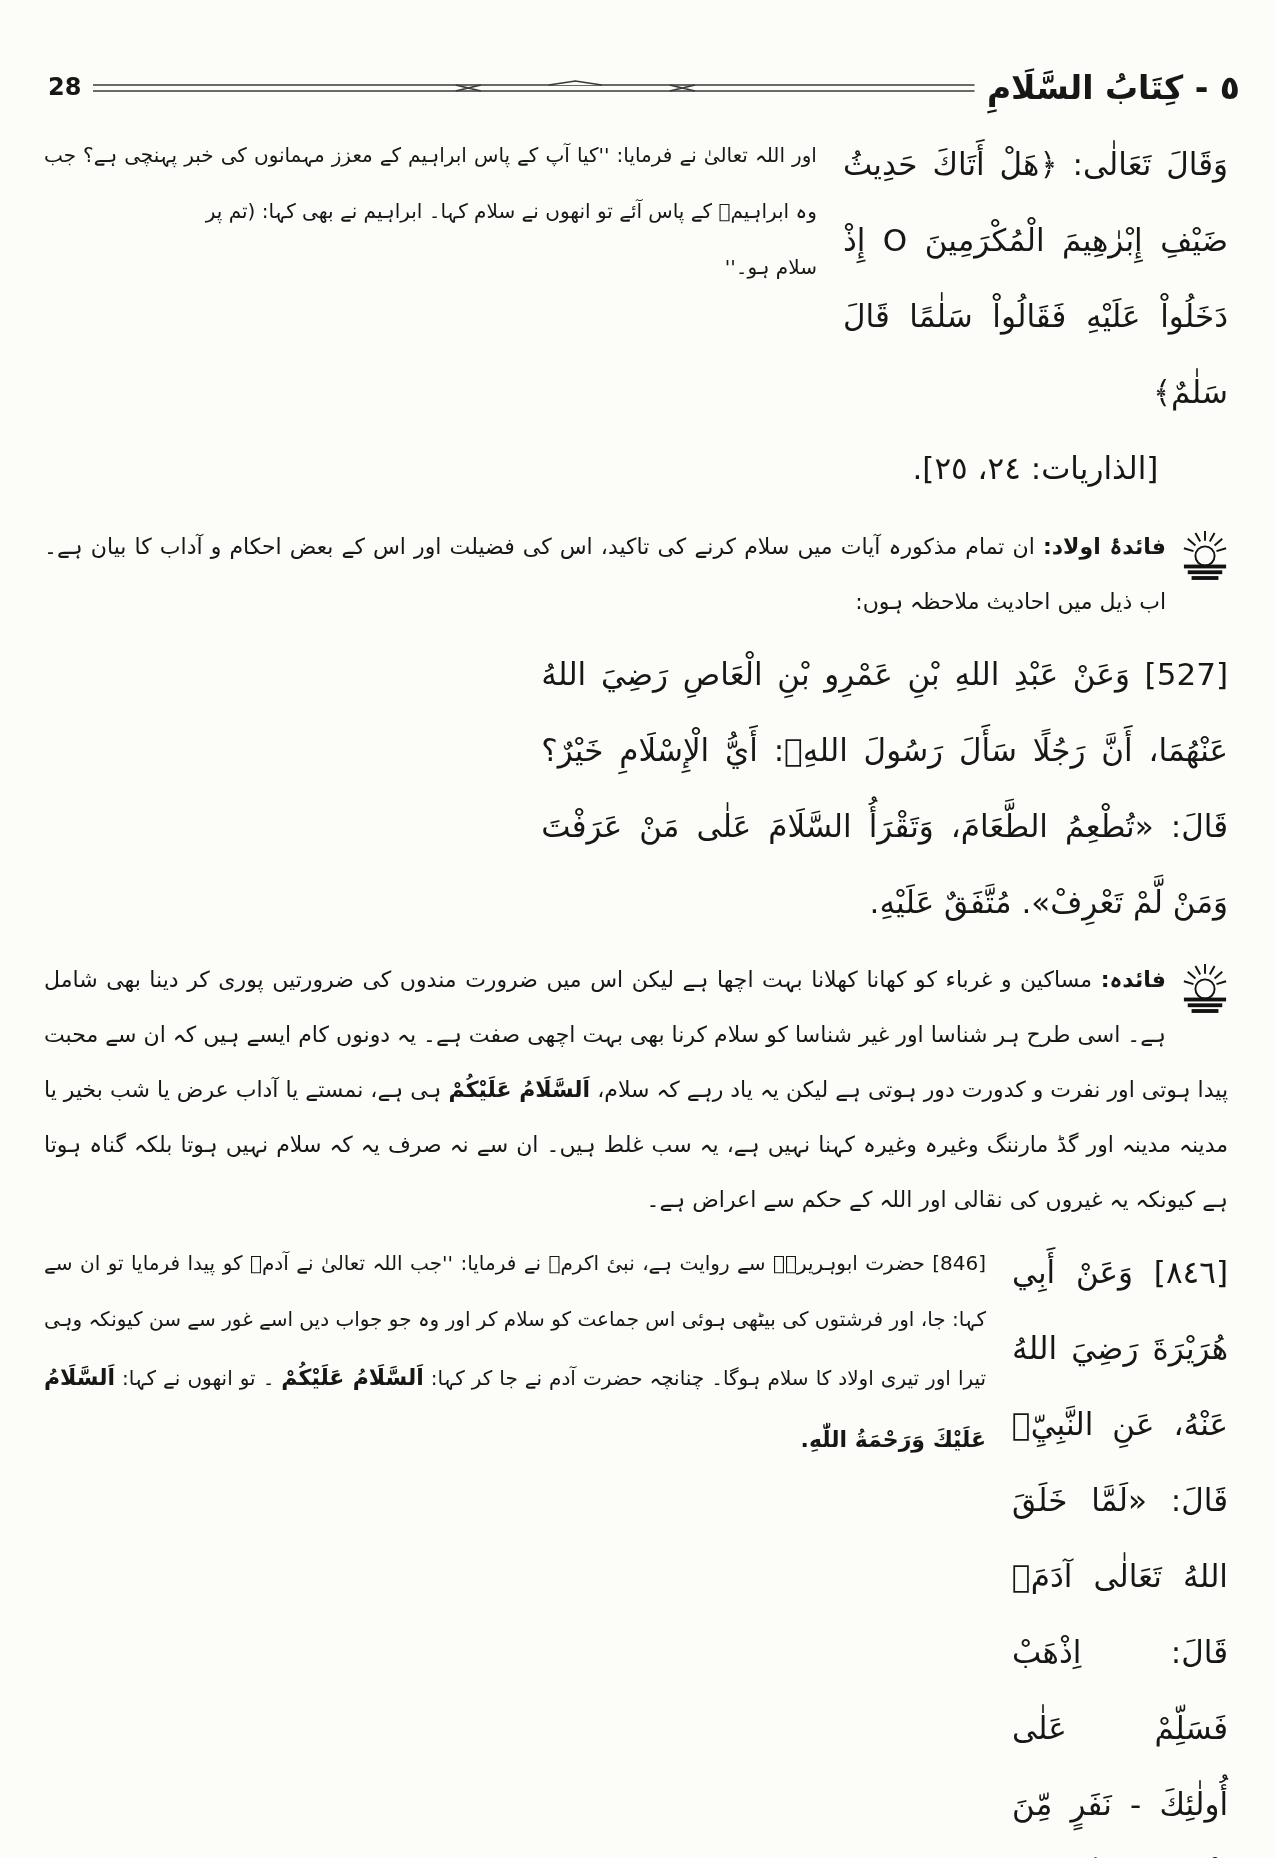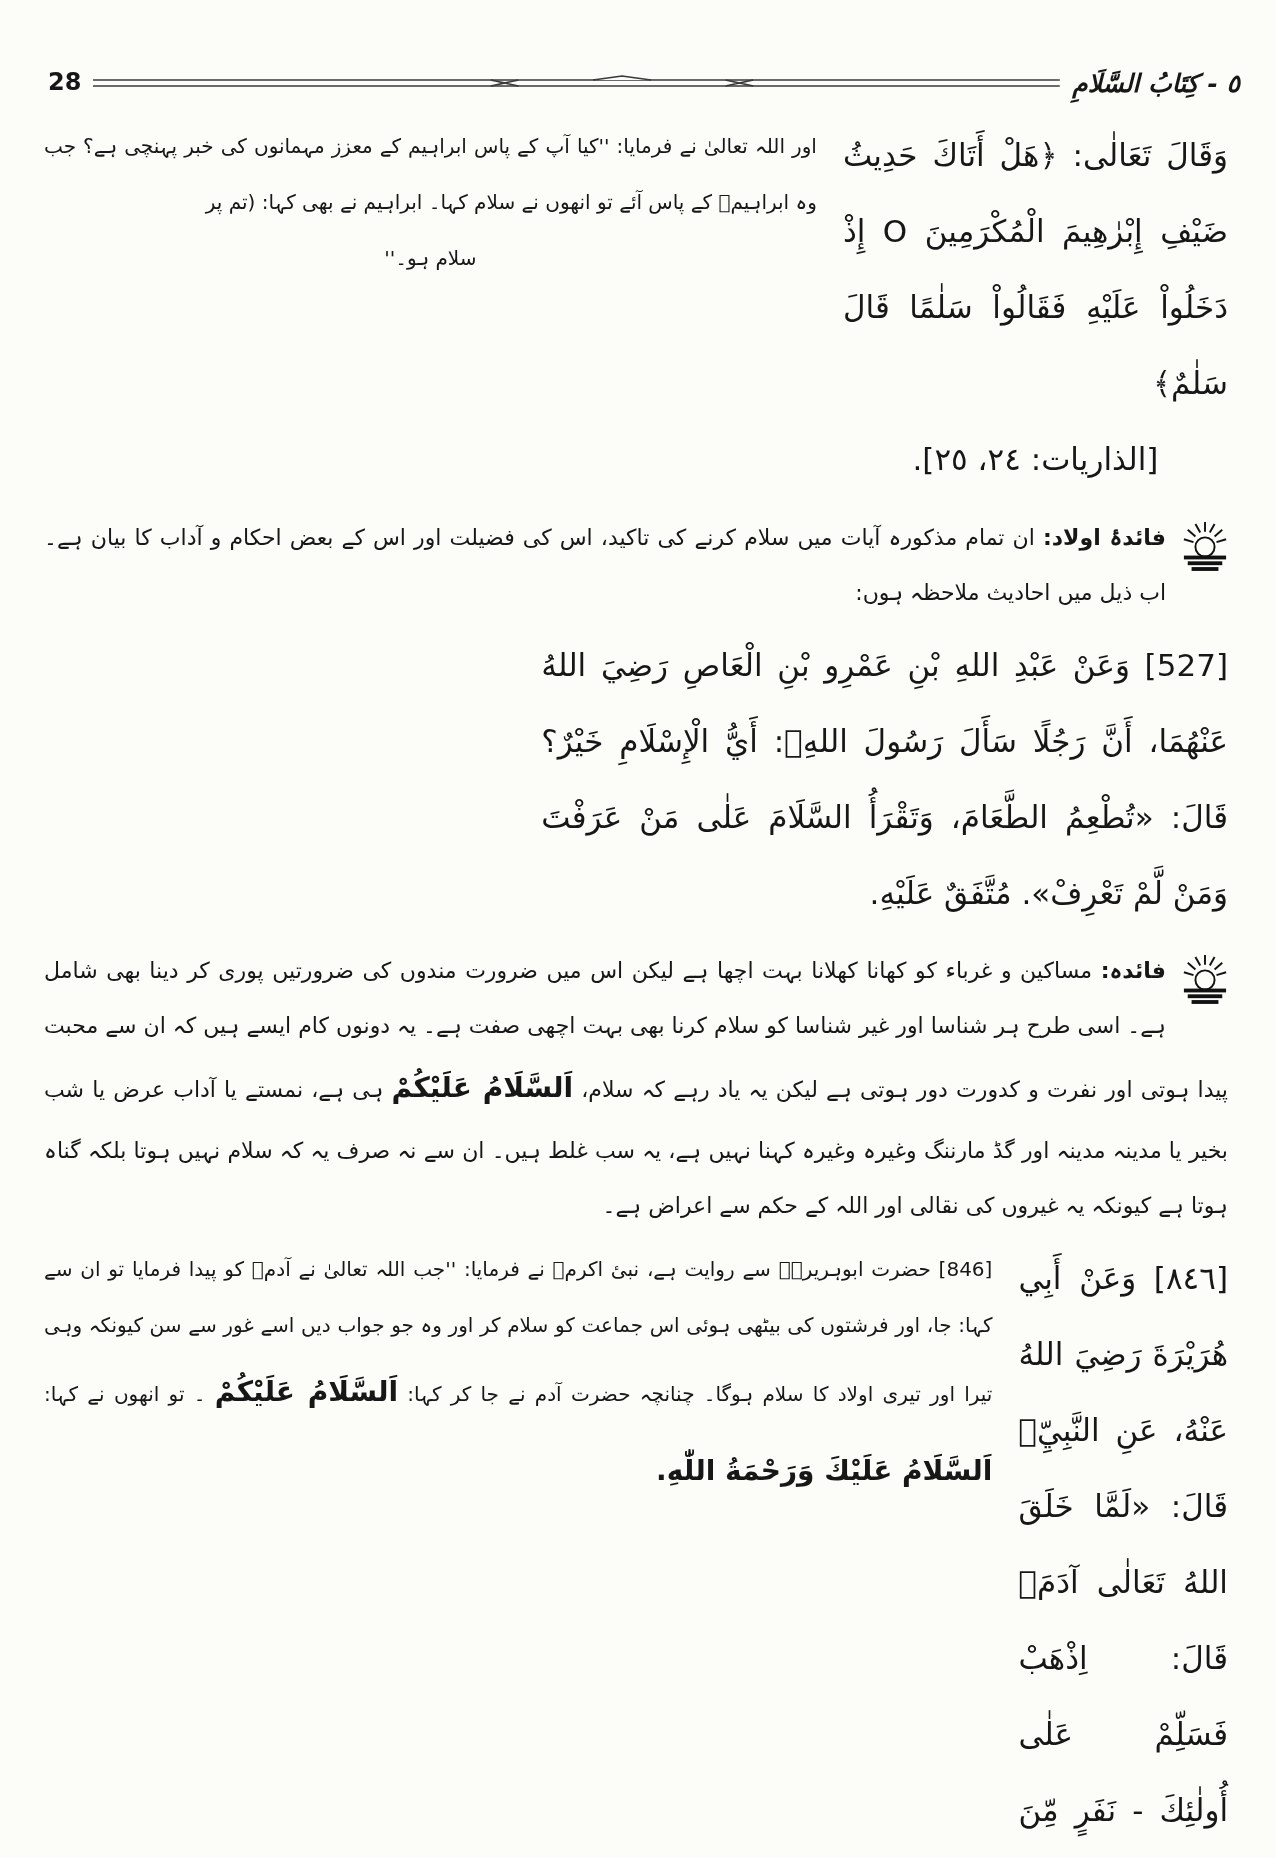--- a/index.html
+++ b/index.html
@@ -10,39 +10,39 @@
     direction: rtl;
     font-family: "DejaVu Sans", sans-serif;
     color: #171717;
     overflow: hidden;
     box-sizing: border-box;
   }
   .page-header {
     padding: 68px 36px 0 48px;
     display: flex; align-items: center; gap: 12px;
   }
-  .chapter-title { font-weight: bold; font-size: 25px; white-space: nowrap; letter-spacing: .5px; font-style: italic; }
+  .chapter-title { font-weight: bold; font-size: 33px; white-space: nowrap; letter-spacing: .5px; }
   .header-rule { flex: 1 1 auto; height: 18px; min-width: 60px; }
   .page-number { font-size: 24px; direction: ltr; padding-bottom: 2px; font-weight: bold; }
 
   .content { padding: 0 48px 0 44px; }
 
   .two-col { display: flex; gap: 26px; }
   .two-col .ar {
     width: 58%; font-size: 31px; line-height: 2.45;
     text-align: justify; text-justify: inter-word;
   }
   .two-col .ur {
     flex: 1 1 auto; font-size: 20px; line-height: 2.8;
     text-align: justify; text-justify: inter-word;
   }
   .cite-line { text-align: center; }
-  .tail-left { text-align: center; }
+  .tail-left { text-align: right; }
   .matn { font-weight: normal; }
-  .arabic-inline { font-weight: bold; font-size: 28px; }
+  .arabic-inline { font-weight: bold; font-size: 22px; }
 
   .verse-row { margin-top: 20px; }
   .h845-row  { margin-top: 8px; }
   .h846-row  { margin-top: 8px; }
 
   .faida {
     margin-top: 12px;
     font-size: 22px; line-height: 2.5;
     text-align: justify; text-justify: inter-word;
   }

